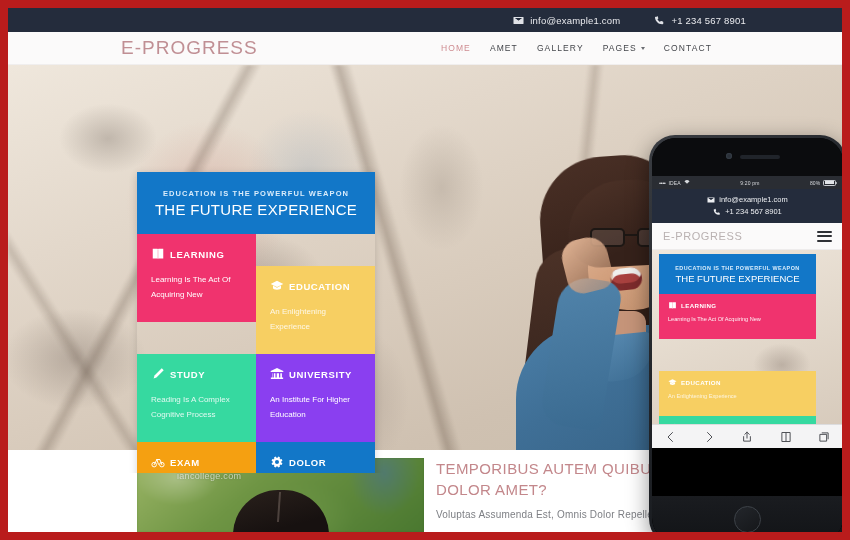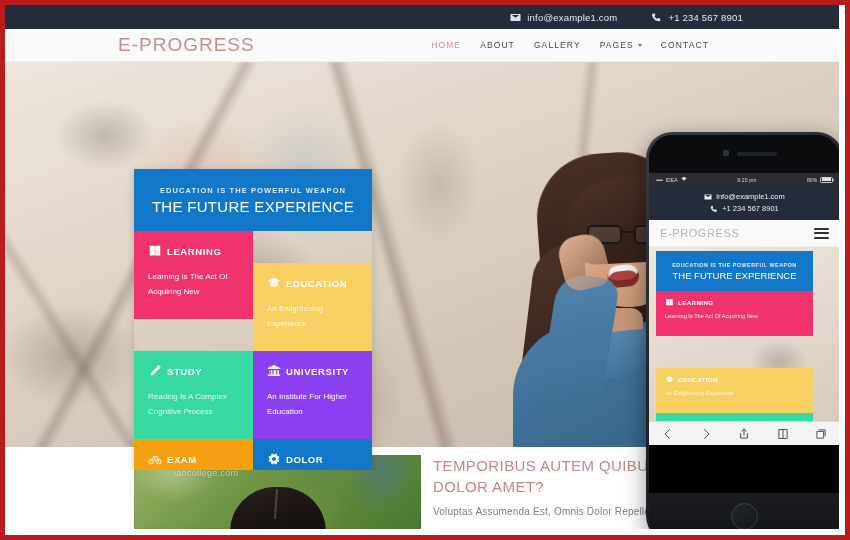--- a/index.html
+++ b/index.html
@@ -10,21 +10,21 @@
     overflow: hidden;
     font-family: "Liberation Sans", sans-serif;
     background: #e8c22a;
   }
 
   
   #frame {
     position: absolute;
     left: 0; top: 0;
     width: 850px; height: 540px;
-    border: 5px solid #b91c1c;
+    border: 8px solid #b91c1c;
     background: #ffffff;
     overflow: hidden;
   }
 
   #page {
     position: absolute;
     left: 0; top: 0;
     width: 834px; height: 524px;
     overflow: hidden;
     background: #fff;
@@ -538,21 +538,21 @@
       </div>
     </div>
 
     <div id="navbar">
       <div id="logo">E-PROGRESS</div>
       <div id="mainmenu">
         <div class="menu-item active">
           <span>HOME</span>
         </div>
         <div class="menu-item">
-          <span>ABOUT</span>
+          <span>AMET</span>
         </div>
         <div class="menu-item">
           <span>GALLERY</span>
         </div>
         <div class="menu-item">
           <span>PAGES</span>
           <i class="caret"></i>
         </div>
         <div class="menu-item">
           <span>CONTACT</span>

